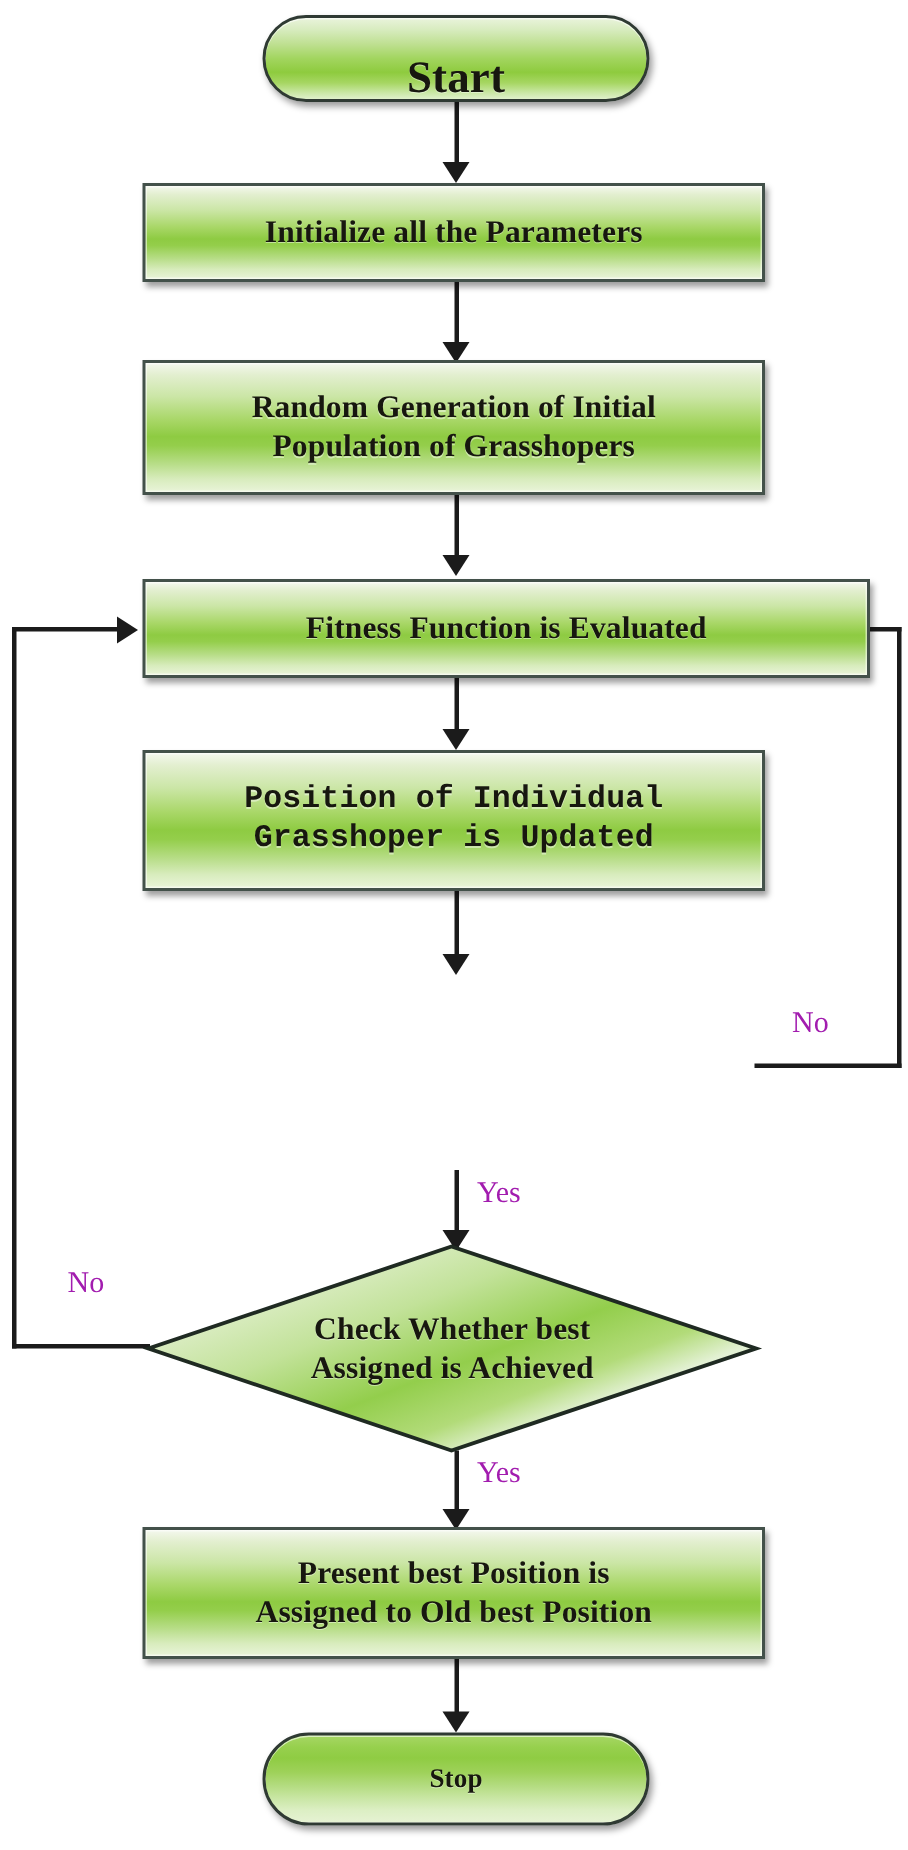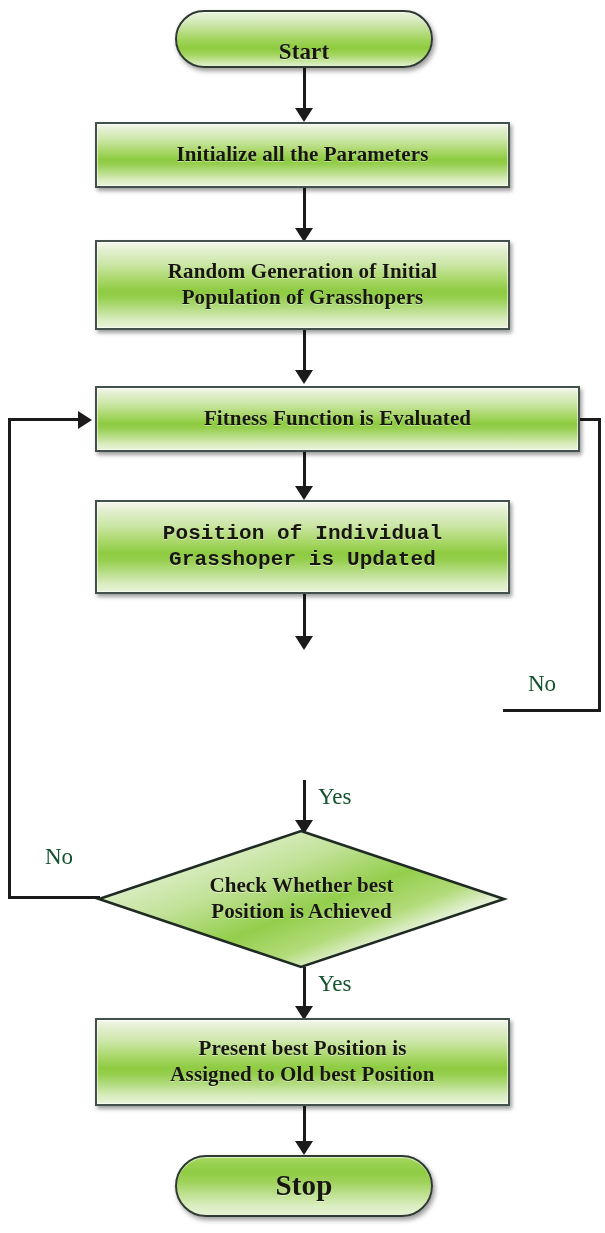--- a/index.html
+++ b/index.html
@@ -136,22 +136,22 @@
     position: absolute;
     width: 0; height: 0;
     border-top: 9px solid transparent;
     border-bottom: 9px solid transparent;
     border-right: 14px solid #1b1b1b;
   }
 
   
   .edge-label {
     position: absolute;
-    color: #14532d;
-    font-size: 23px;
+    color: #a21caf;
+    font-size: 20px;
     font-weight: normal;
     line-height: 1;
     white-space: nowrap;
   }
 </style>
 </head>
 <body>
 
 <div id="canvas">
 
@@ -188,21 +188,21 @@
   <div class="vline" style="left:8px; top:418px; height:481px;"></div>
   <div class="hline" style="left:8px; top:418px; width:73px;"></div>
   <div class="arrow-right" style="left:78px; top:411px;"></div>
 
   <div class="edge-label" style="left:528px; top:672px;">No</div>
   <div class="edge-label" style="left:318px; top:785px;">Yes</div>
   <div class="edge-label" style="left:45px; top:845px;">No</div>
   <div class="edge-label" style="left:318px; top:972px;">Yes</div>
 
   <div class="term" style="left:175px; top:10px; width:258px; height:58px;">
-    <div class="node-label" style="font-size:23px;margin-top:26px;">Start</div>
+    <div class="node-label" style="font-size:30px;margin-top:26px;">Start</div>
   </div>
 
   <div class="proc" style="left:95px; top:122px; width:415px; height:66px;">
     <div class="node-label">Initialize all the Parameters</div>
   </div>
 
   <div class="proc" style="left:95px; top:240px; width:415px; height:90px;">
     <div class="node-label">Random Generation of Initial
 Population of Grasshopers</div>
   </div>
@@ -225,25 +225,25 @@
           <stop offset="20%" stop-color="#e0efcc"></stop>
           <stop offset="45%" stop-color="#c2e299"></stop>
           <stop offset="70%" stop-color="#93ce4c"></stop>
           <stop offset="88%" stop-color="#b2db79"></stop>
           <stop offset="100%" stop-color="#e3f1d4"></stop>
         </linearGradient>
       </defs>
       <polygon points="204,1 407,69 204,137 2,69" fill="url(#decgrad2)" stroke="#1f2a22" stroke-width="2.6" stroke-linejoin="miter"></polygon>
     </svg>
     <div class="node-label">Check Whether best
-Position is Achieved</div>
+Assigned is Achieved</div>
   </div>
 
   <div class="proc" style="left:95px; top:1018px; width:415px; height:88px;">
     <div class="node-label">Present best Position is
 Assigned to Old best Position</div>
   </div>
 
   <div class="term stop" style="left:175px; top:1155px; width:258px; height:62px;">
-    <div class="node-label" style="font-size:29px;text-align:center;">Stop</div>
+    <div class="node-label" style="font-size:18px;text-align:center;">Stop</div>
   </div>
 
 </div>
 
 </body></html>

